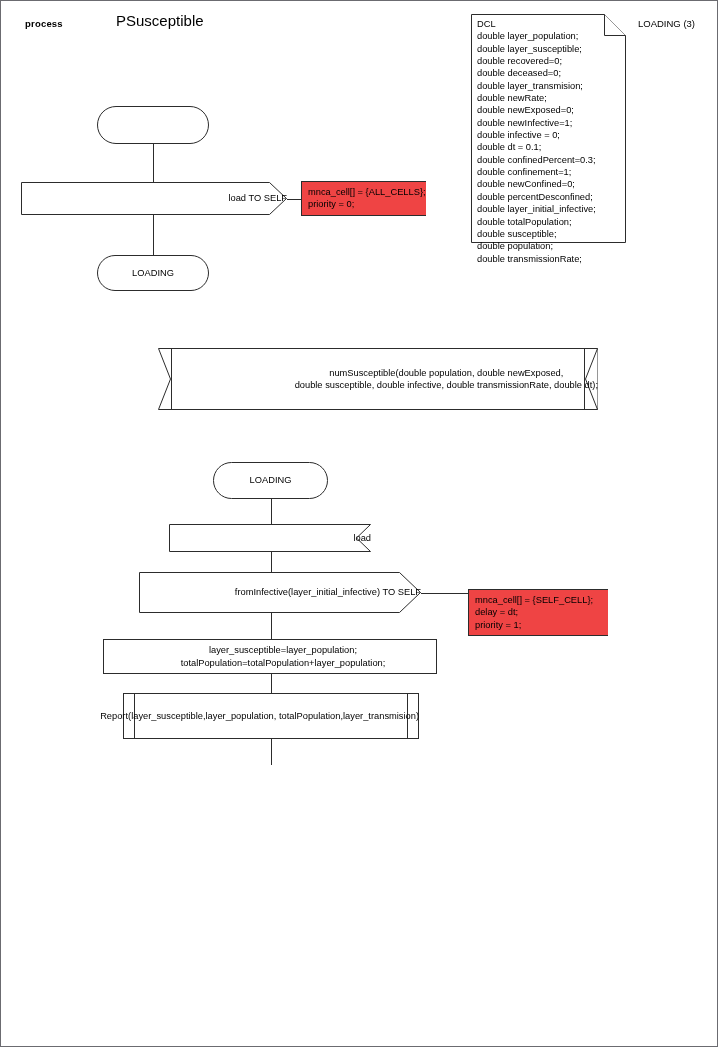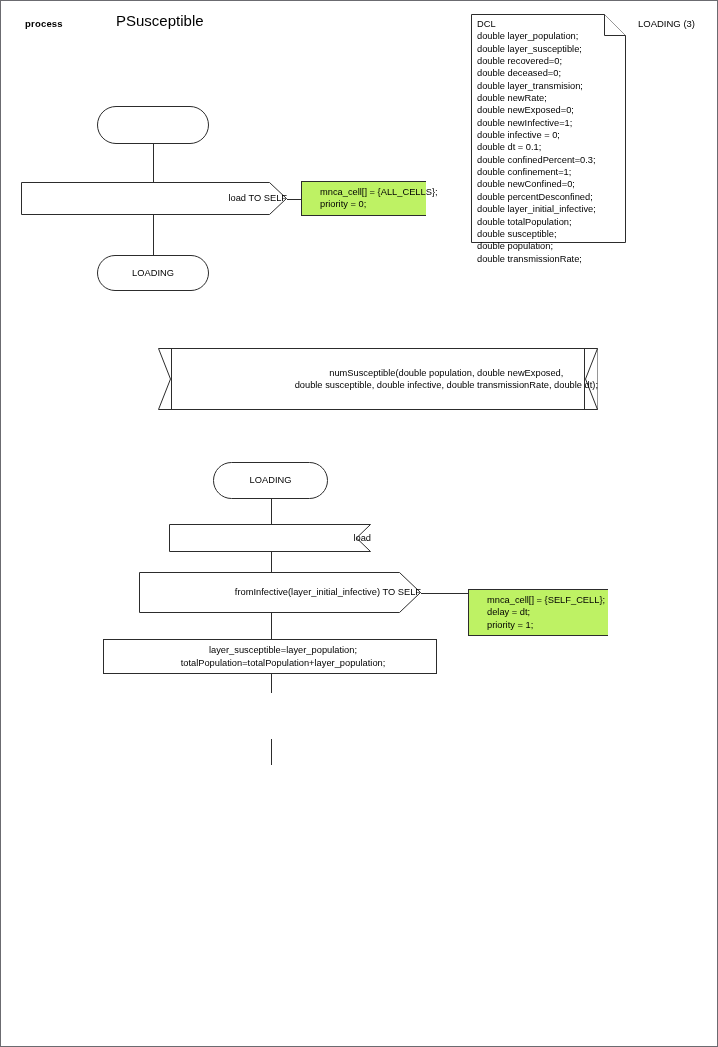--- a/index.html
+++ b/index.html
@@ -95,23 +95,23 @@
   }
   .hline {
     height: 0;
     border-top: 1px solid #2c2c2c;
   }
 
   
   .comment {
     border: 1px solid #2c2c2c;
     border-right: none;
-    background: #bef264;
-    box-sizing: border-box;
-    padding: 4px 5px 3px 18px;
+    background: #ef4444;
+    box-sizing: border-box;
+    padding: 4px 5px 3px 6px;
   }
 
   
   .svgshape { display: block; }
   .svgshape path, .svgshape polygon, .svgshape polyline, .svgshape line, .svgshape rect {
     fill: #ffffff;
     stroke: #2c2c2c;
     stroke-width: 1;
   }
   .overlay-text {
@@ -237,17 +237,27 @@
 
   <div class="abs vline" style="left:269.5px; top:612px; height:26px;"></div>
 
   <div class="abs task" style="left:102px; top:638px; width:334px; height:35px;">
     <span class="shape-text">layer_susceptible=layer_population;
 totalPopulation=totalPopulation+layer_population;</span>
   </div>
 
   <div class="abs vline" style="left:269.5px; top:673px; height:19px;"></div>
 
+  <div class="abs" style="left:122px; top:692px; width:296px; height:46px;">
+    <svg class="svgshape" width="296" height="46" viewBox="0 0 296 46">
+      <rect x="0.5" y="0.5" width="295" height="45" fill="#ffffff" stroke="#2c2c2c" stroke-width="1"></rect>
+      <line x1="11.5" y1="0.5" x2="11.5" y2="45.5" stroke="#2c2c2c" stroke-width="1"></line>
+      <line x1="284.5" y1="0.5" x2="284.5" y2="45.5" stroke="#2c2c2c" stroke-width="1"></line>
+    </svg>
+    <div class="overlay-text">
+      <span class="shape-text" style="position:relative; left:0; width:330px;">Report(layer_susceptible,layer_population, totalPopulation,layer_transmision)</span>
+    </div>
+  </div>
 
   <div class="abs vline" style="left:269.5px; top:738px; height:26px;"></div>
 
 
 </div>
 
 </body></html>

